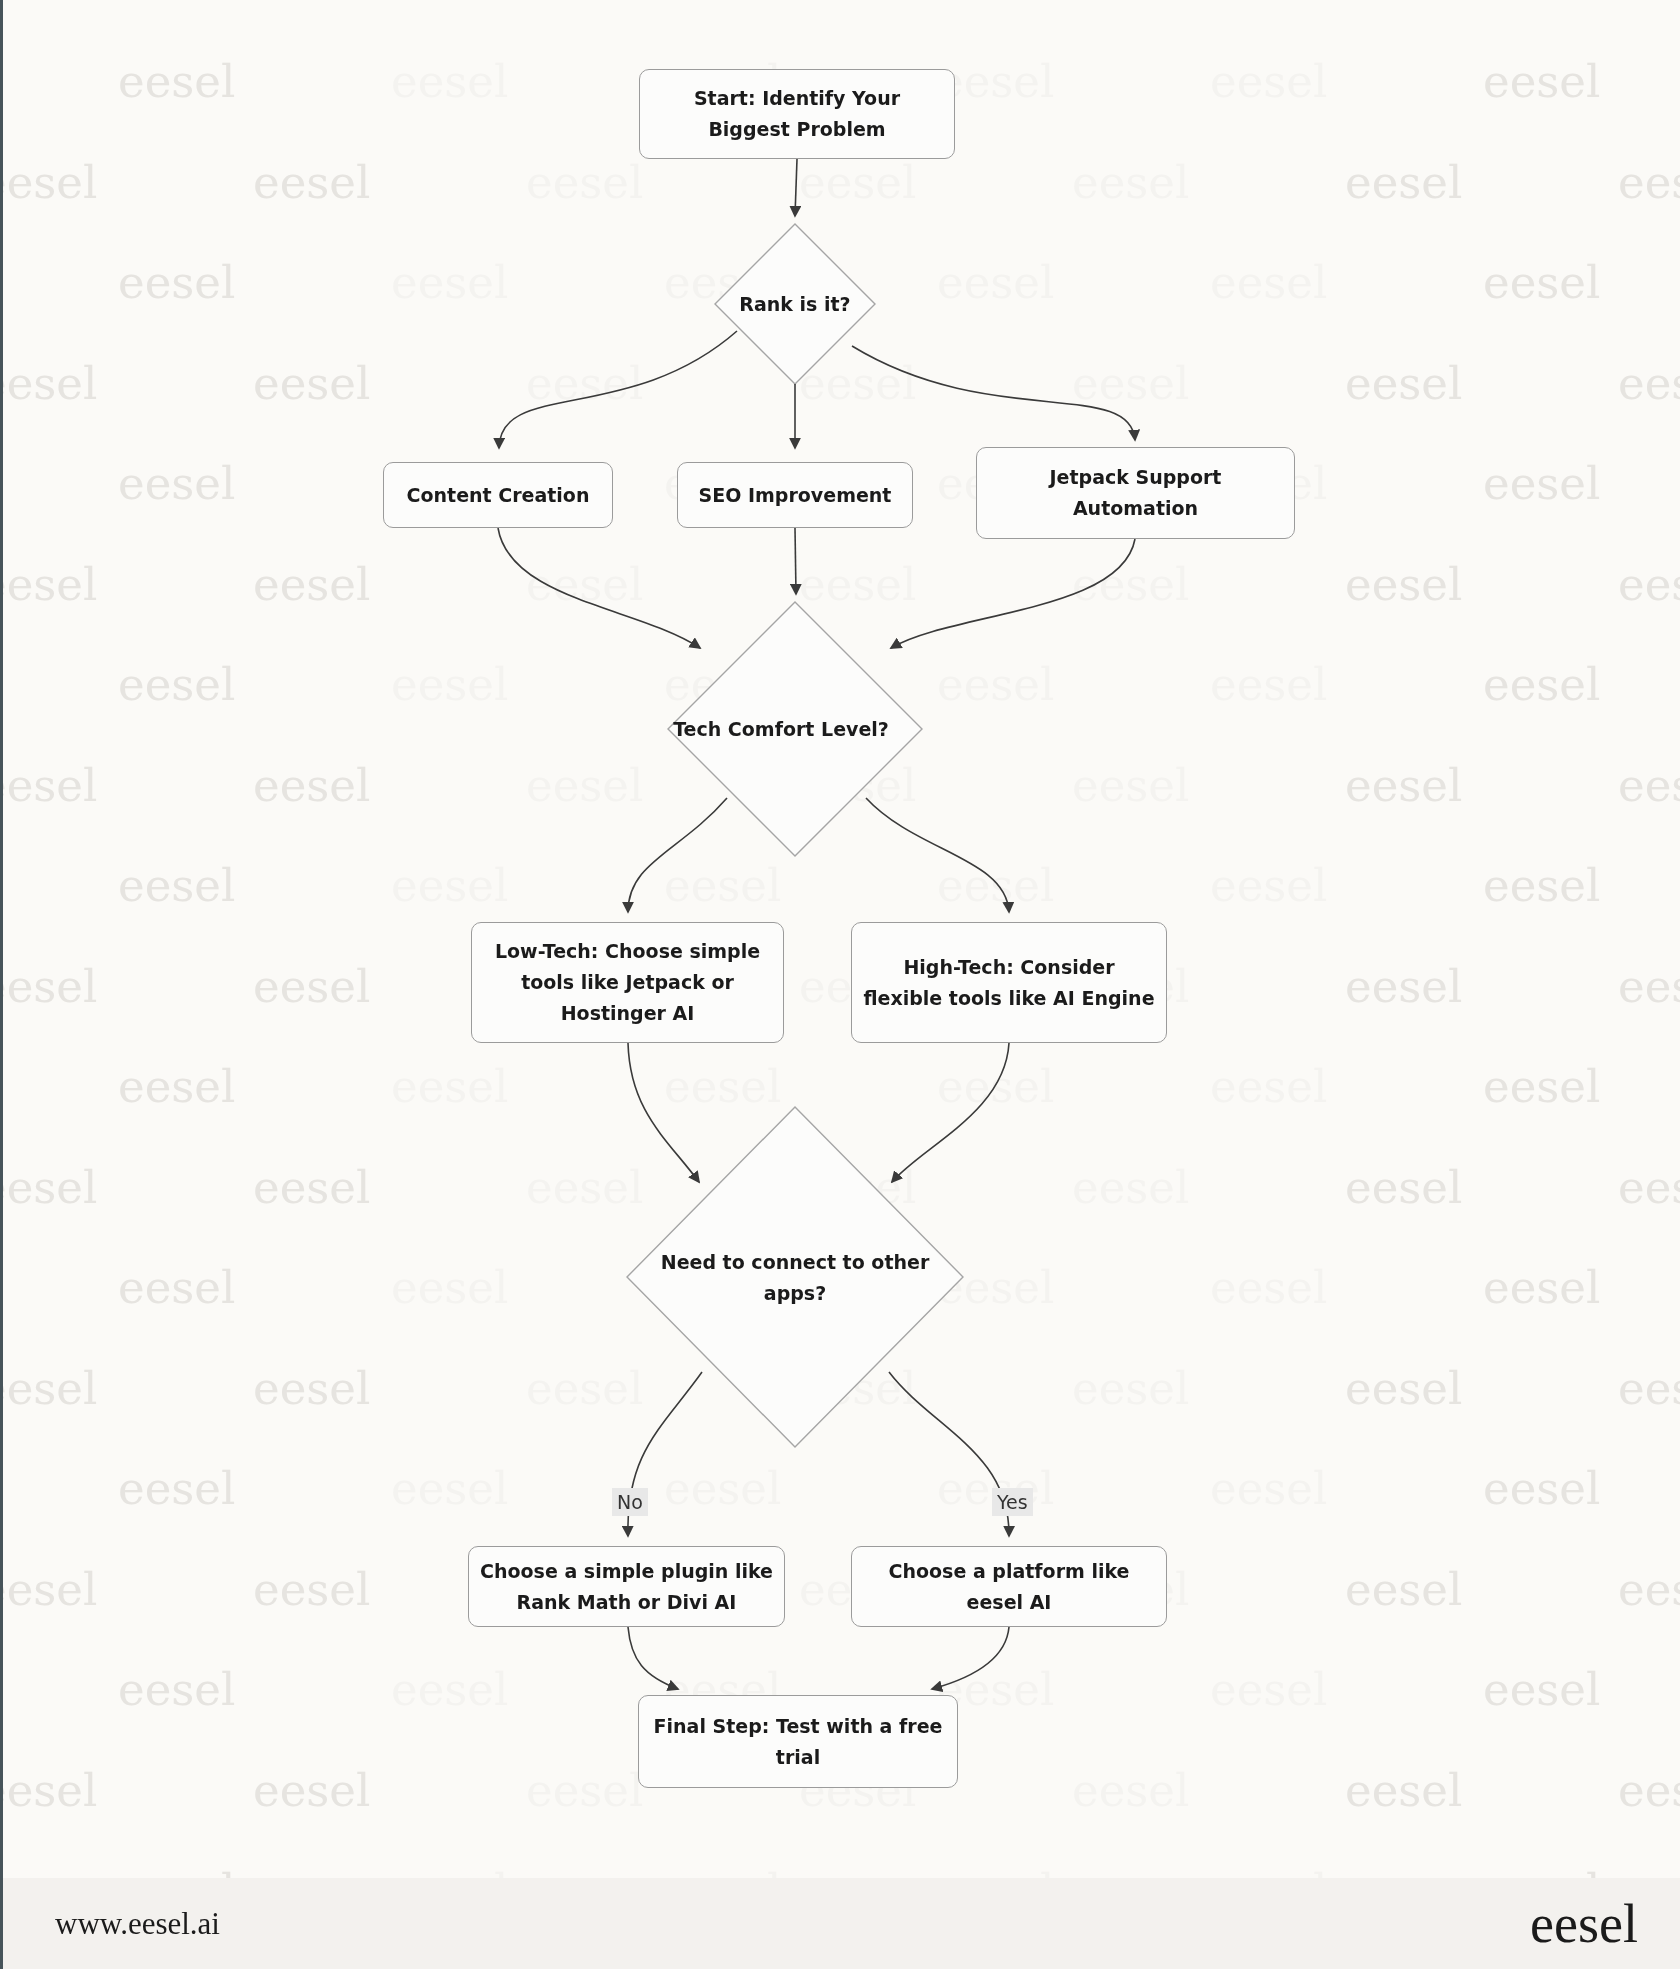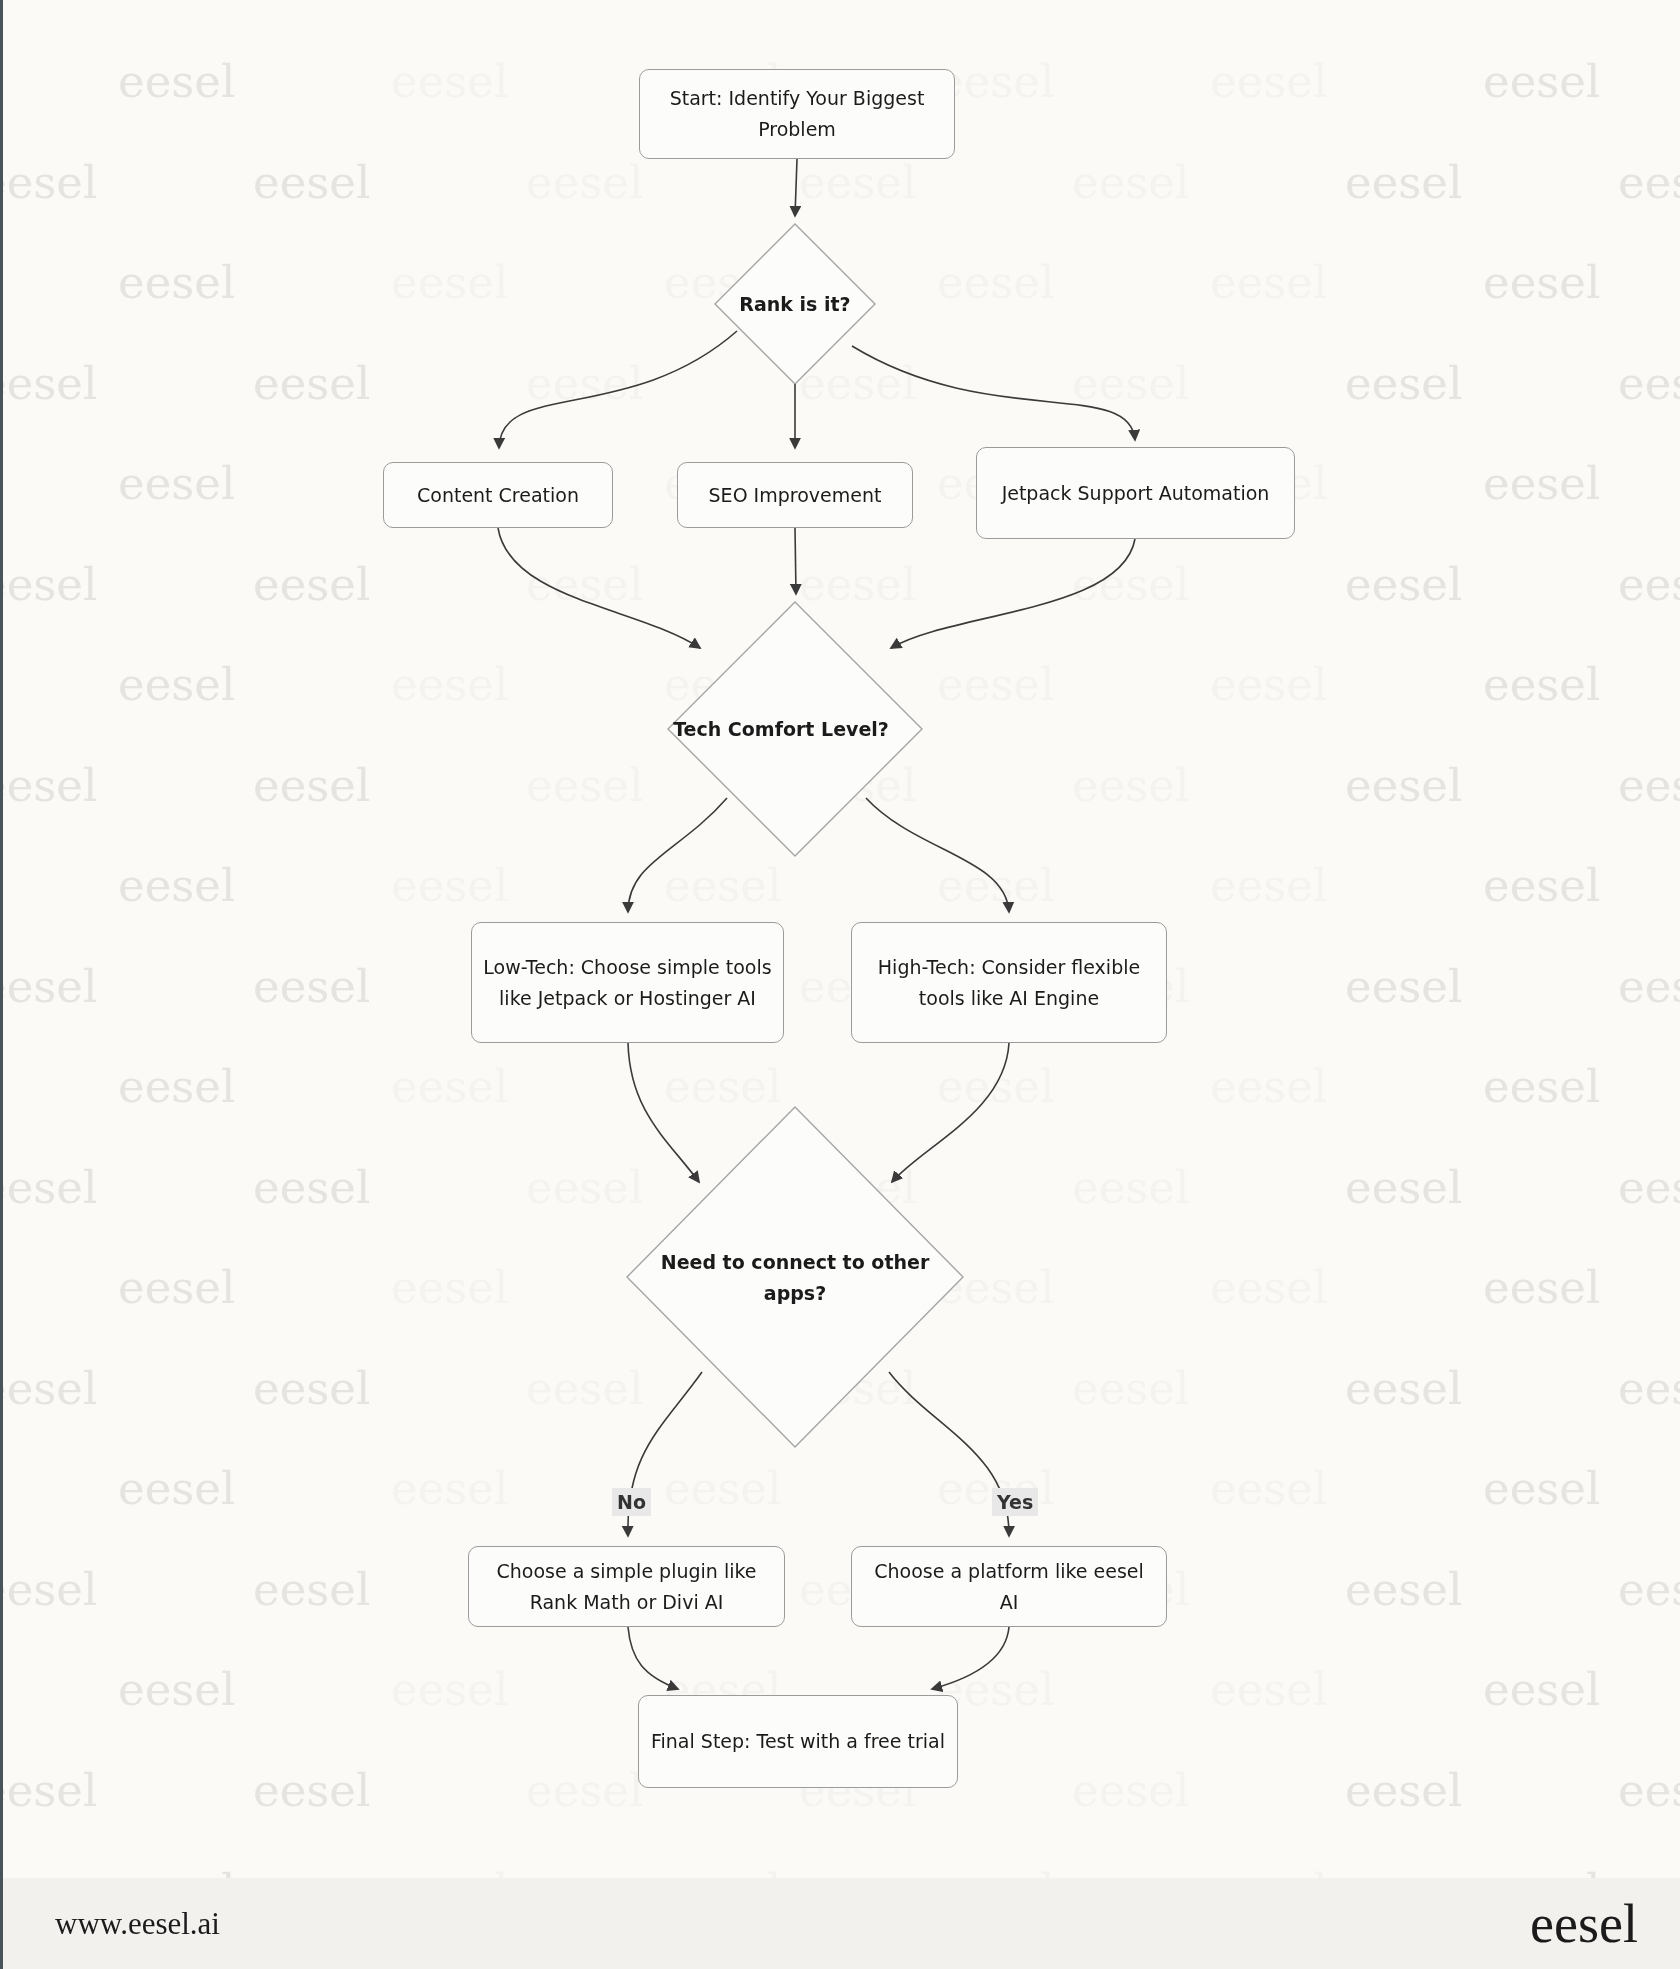--- a/index.html
+++ b/index.html
@@ -35,38 +35,37 @@
   svg.edges { position: absolute; left: 0; top: 0; z-index: 2; }
   
   .node {
     position: absolute; z-index: 3;
     background: #FCFCFB;
     border: 1.4px solid #9B9B9B;
     border-radius: 10px;
     box-sizing: border-box;
     display: flex; align-items: center; justify-content: center;
     text-align: center;
-    font-weight: normal; font-size: 19px; line-height: 31px;
+    font-weight: bold; font-size: 19px; line-height: 31px;
     color: #1B1B1B;
     padding: 0 10px;
   }
   .diamond-label {
     position: absolute; z-index: 3;
     display: flex; align-items: center; justify-content: center;
     text-align: center;
     font-weight: bold; font-size: 19px; line-height: 31px;
     color: #1B1B1B;
   }
   .edge-label {
     position: absolute; z-index: 4;
     background: #E8E8E8;
     color: #333333;
     font-size: 19px; line-height: 24px;
     padding: 2px 5px;
-    font-weight: bold;
   }
   
   .footer {
     position: absolute; left: 0; bottom: 0; z-index: 10;
     width: 1680px; height: 91px;
     background: #F3F1EE;
     display: flex; align-items: center; justify-content: space-between;
     box-sizing: border-box;
     padding: 0 42px 0 55px;
   }

